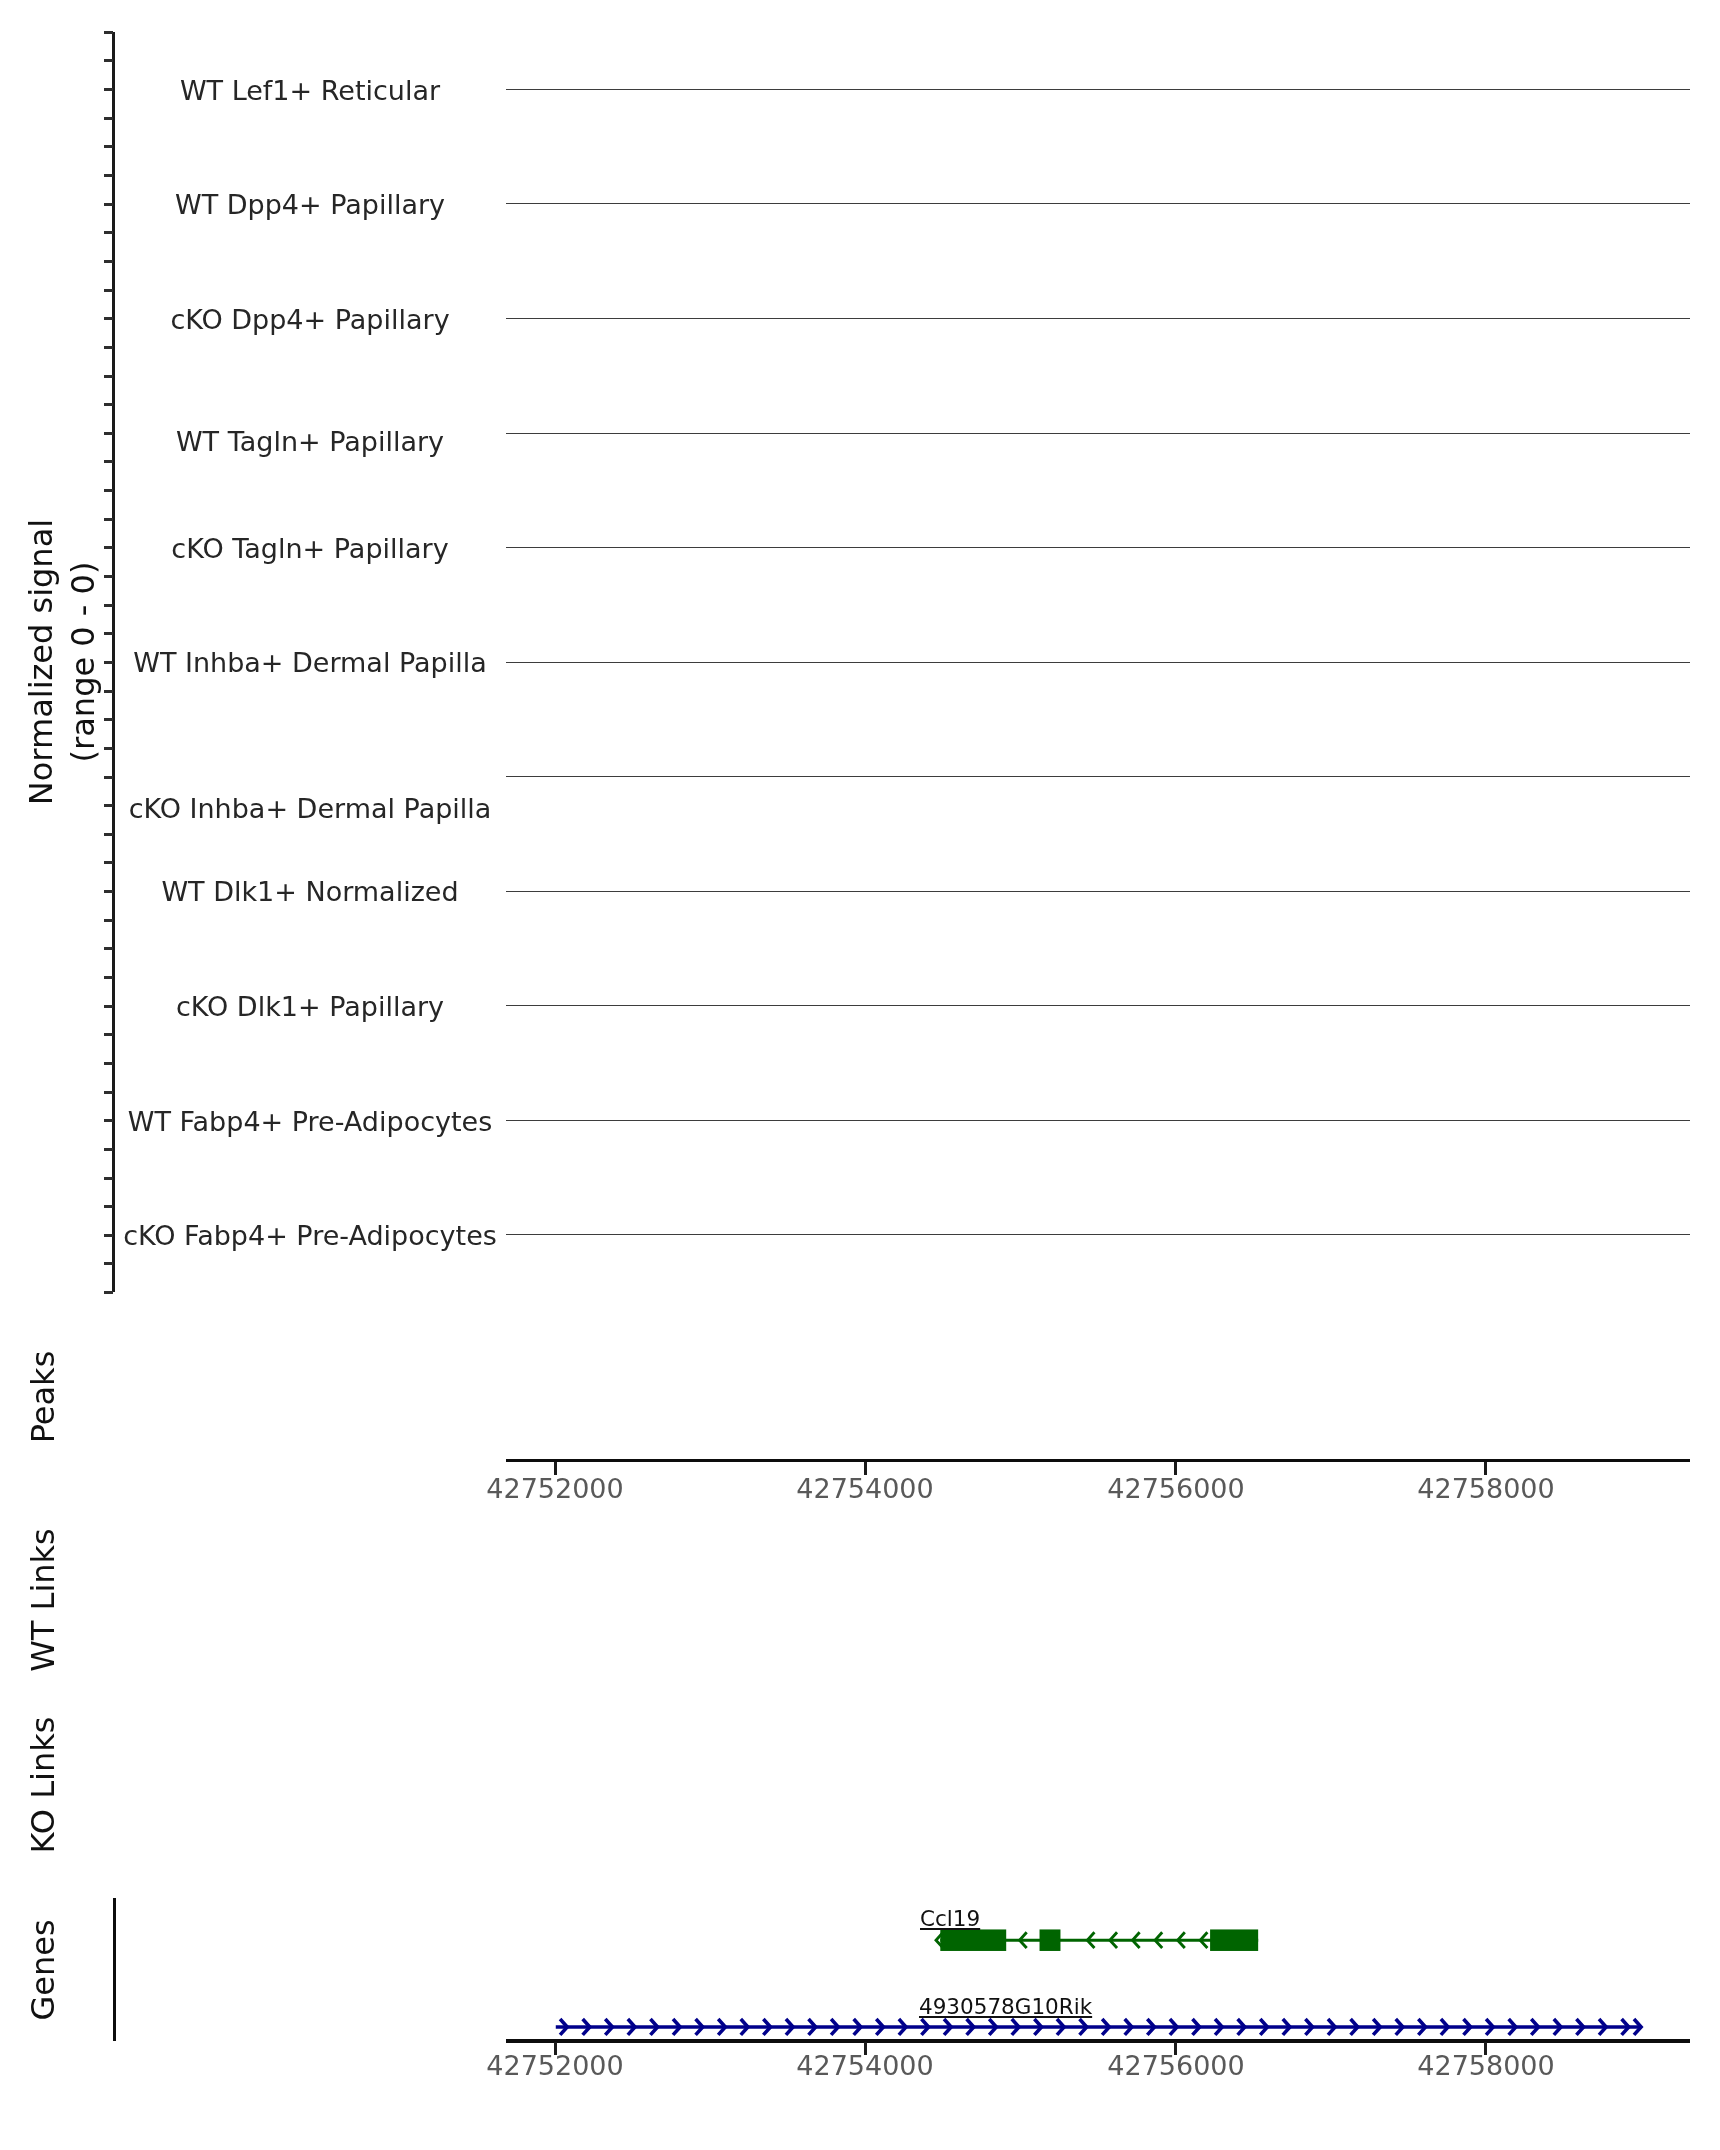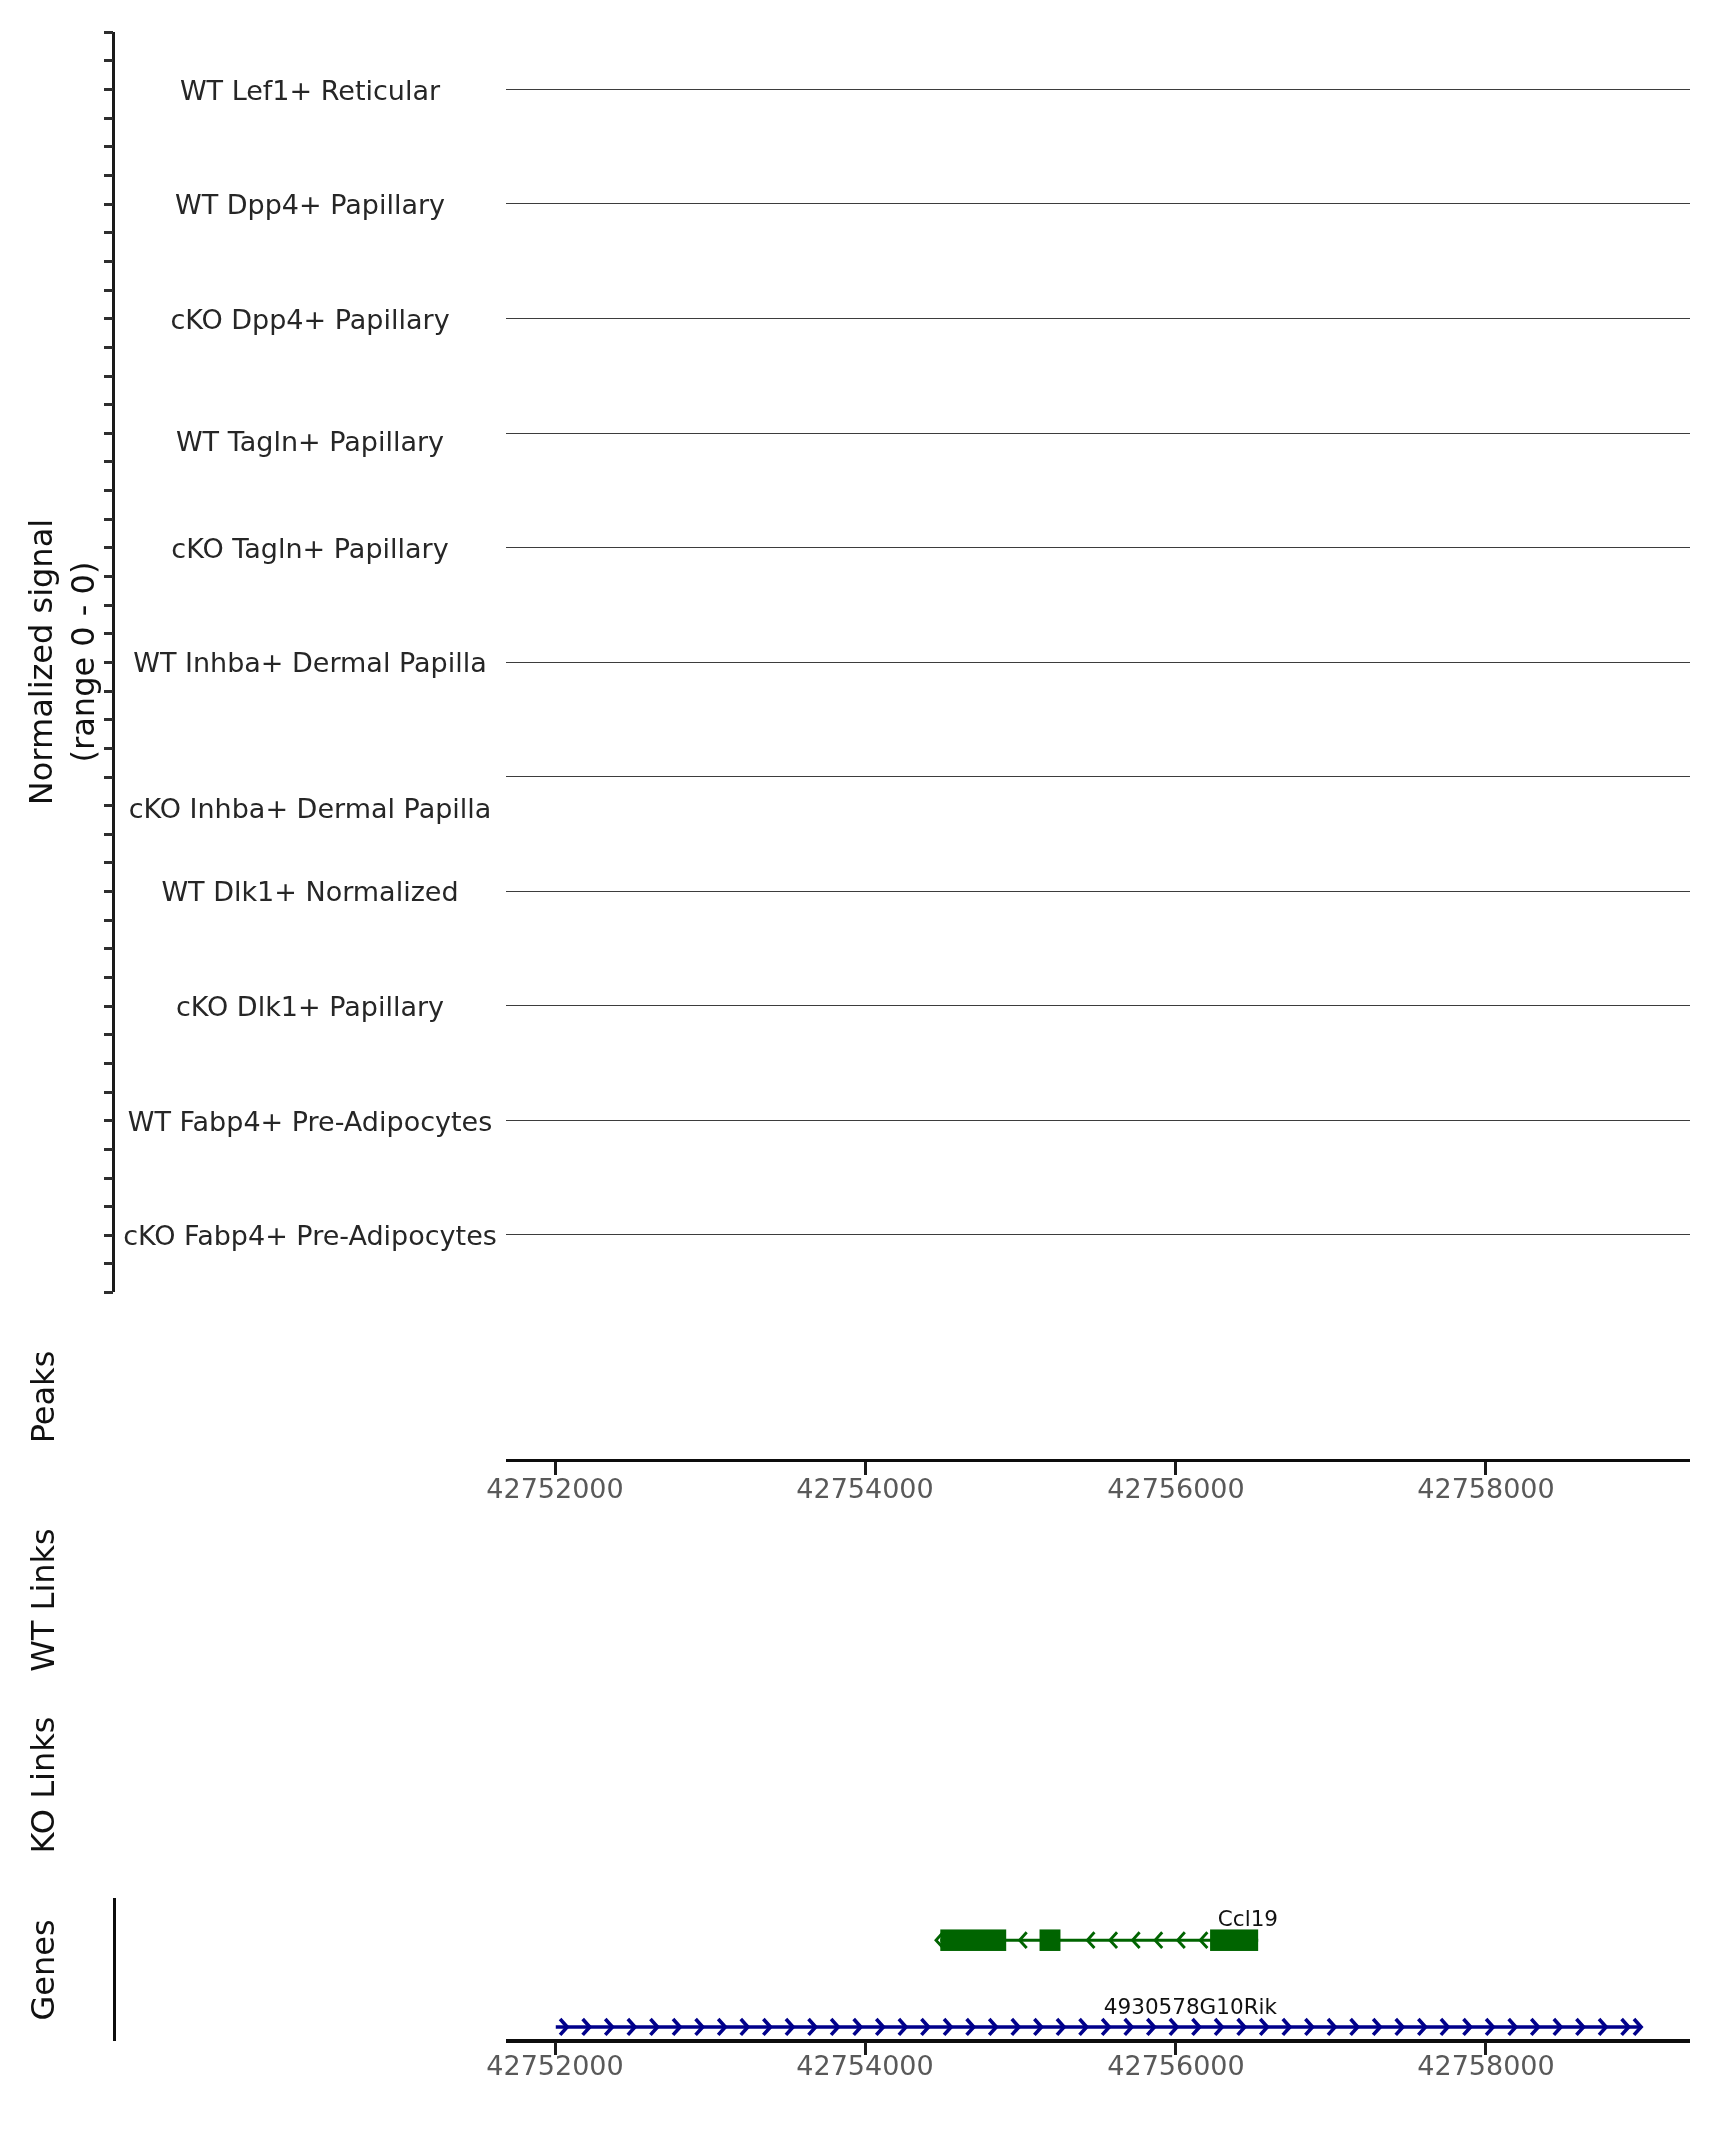--- a/index.html
+++ b/index.html
@@ -24,22 +24,22 @@
   .ytick{position:absolute;left:104px;width:9.3px;height:2.9px;background:#2e2e2e;}
   
   .xaxis-line{position:absolute;background:#0d0d0d;}
   .xaxis-tick{position:absolute;width:2.9px;background:#1a1a1a;}
   .xaxis-ticklabel{
     position:absolute;width:186px;text-align:center;
     font-size:27px;color:#595959;white-space:nowrap;
   }
   .genes-spine{position:absolute;left:113px;top:1898px;width:2.9px;height:143px;background:#0d0d0d;}
   .gene-label{
-    position:absolute;width:358px;text-align:right;
-    font-size:21.5px;color:#111;white-space:nowrap;
+    position:absolute;width:358px;text-align:left;
+    font-size:21.5px;color:#111;white-space:nowrap;text-decoration:underline;
   }
   #xlabel{
     position:absolute;left:741px;top:2085px;width:717px;text-align:center;
     font-size:34px;color:#111;
   }
   #genes-svg{position:absolute;left:0;top:0;}
 </style>
 </head>
 <body>
 

